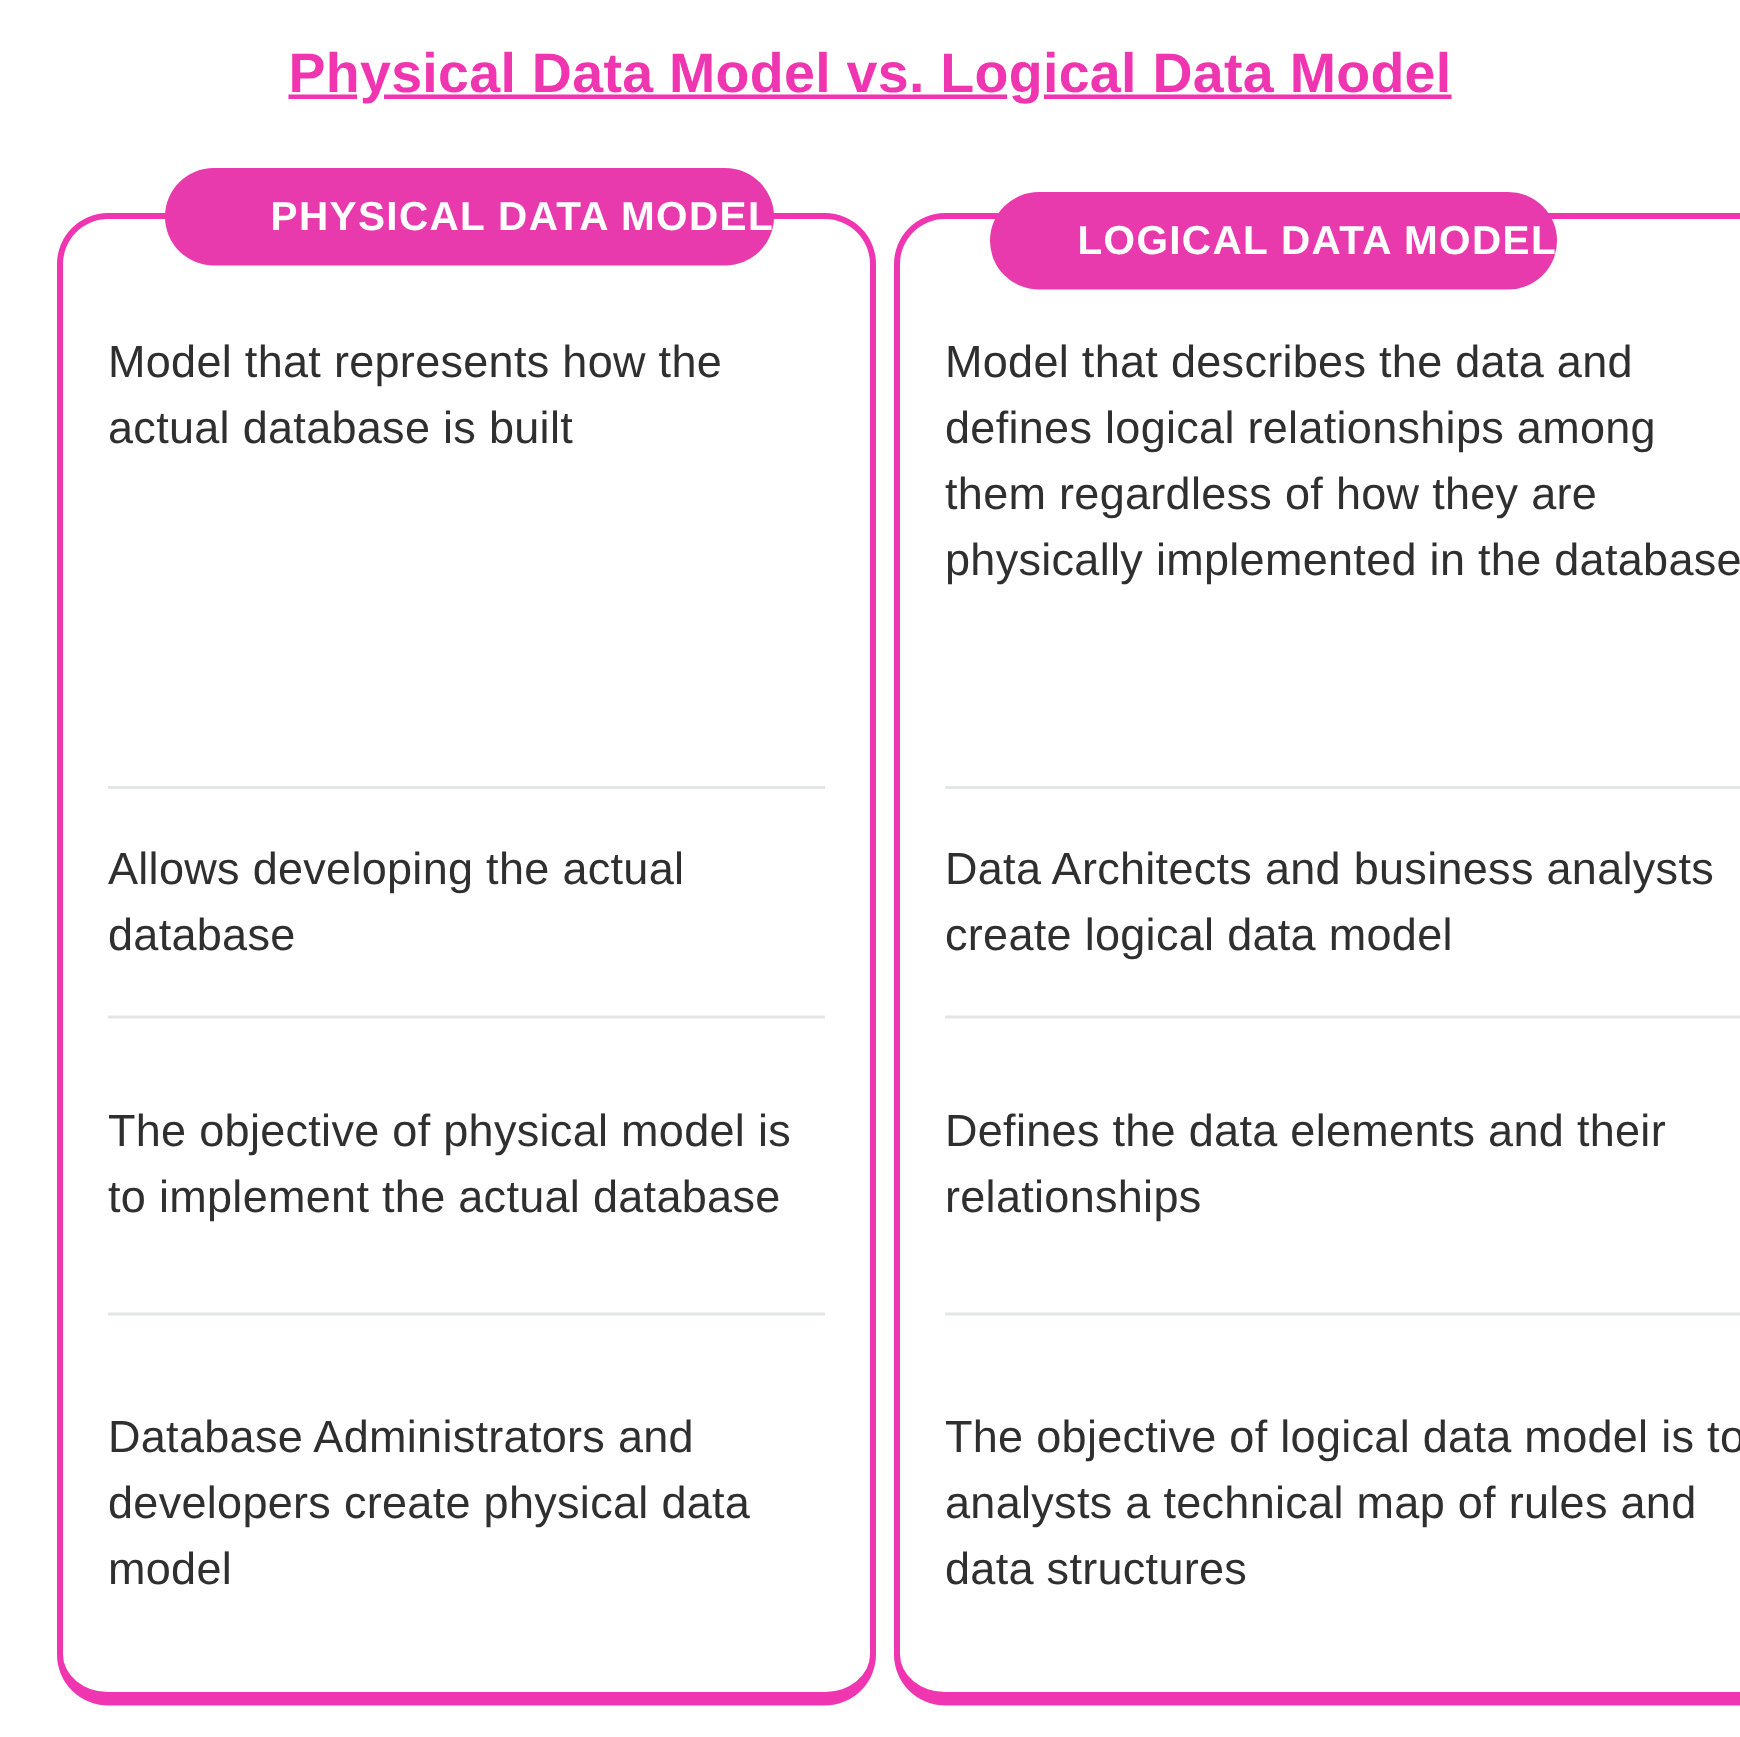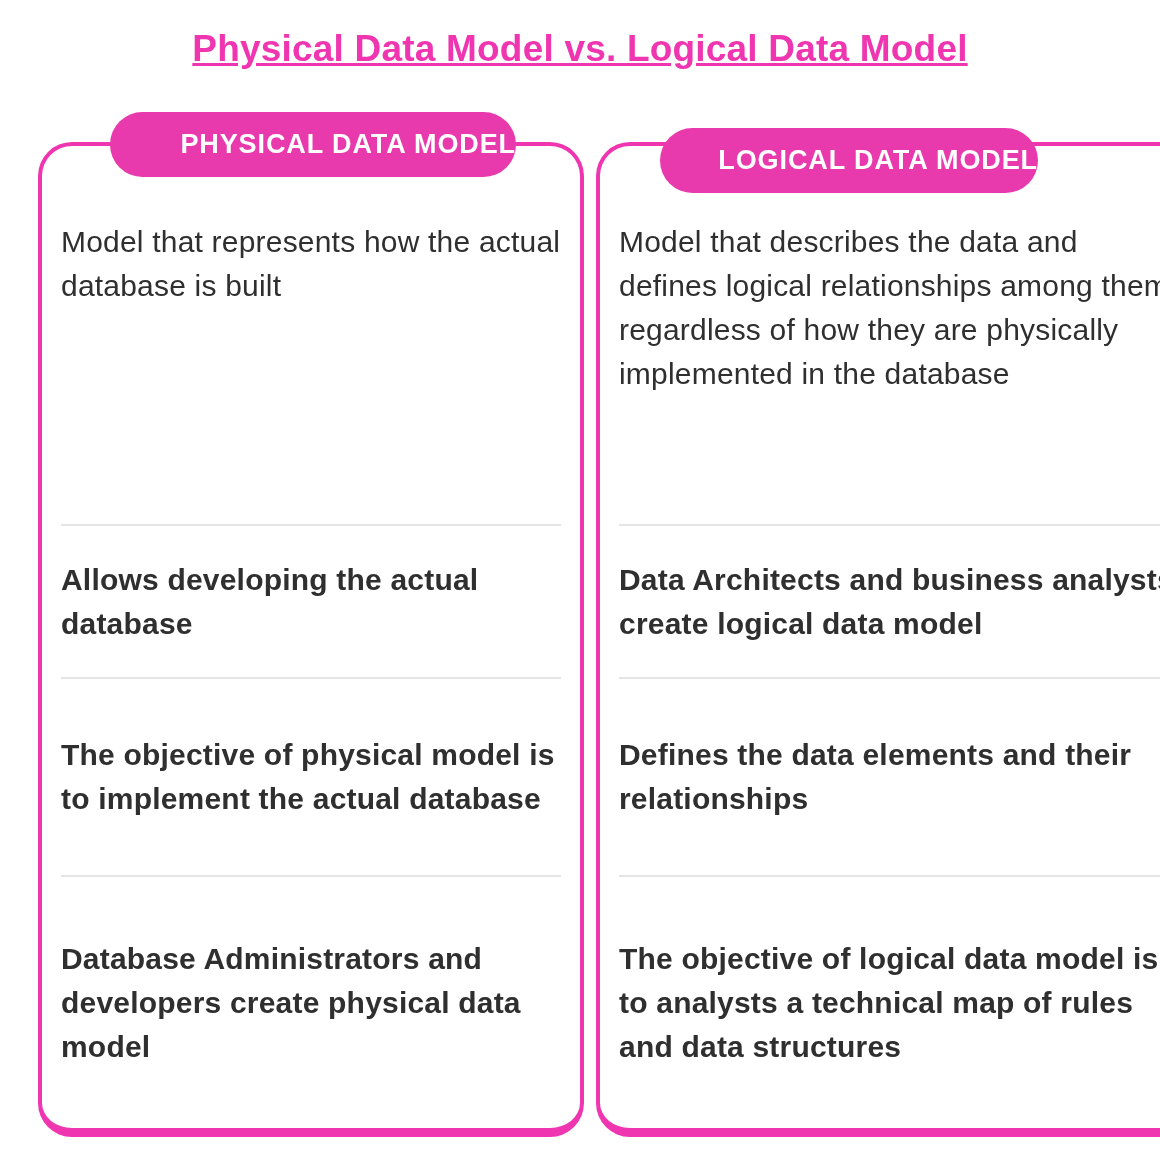--- a/index.html
+++ b/index.html
@@ -43,33 +43,32 @@
     border: 4px solid var(--accent-pink);
     border-bottom-width: 9px;
     border-radius: 34px;
   }
   .card-left  { left: 38px;  width: 546px; }
   .card-right { left: 596px; width: 608px; }
   .rows {
     display: grid;
     grid-template-rows: 378px 153px 198px 1fr;
     height: 100%;
-    padding: 0 19px;
+    padding: 0 30px;
   }
   .row {
     display: flex;
     align-items: center;
   }
   .row-1 {
     align-items: flex-start;
     padding-top: 74px;
   }
   .row + .row {
     border-top: 2px solid var(--divider-gray);
-    font-weight: bold;
   }
   .row p {
     margin: 0;
     font-size: 30px;
     line-height: 44px;
     letter-spacing: 0.2px;
     color: var(--text-dark);
   }
   .pill {
     position: absolute;

